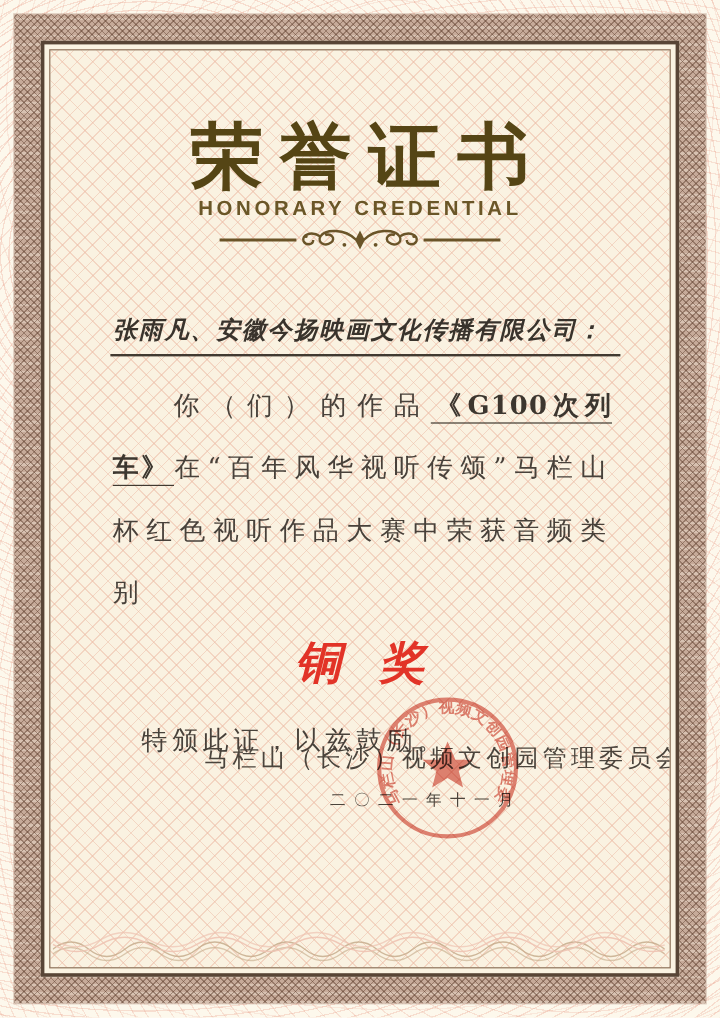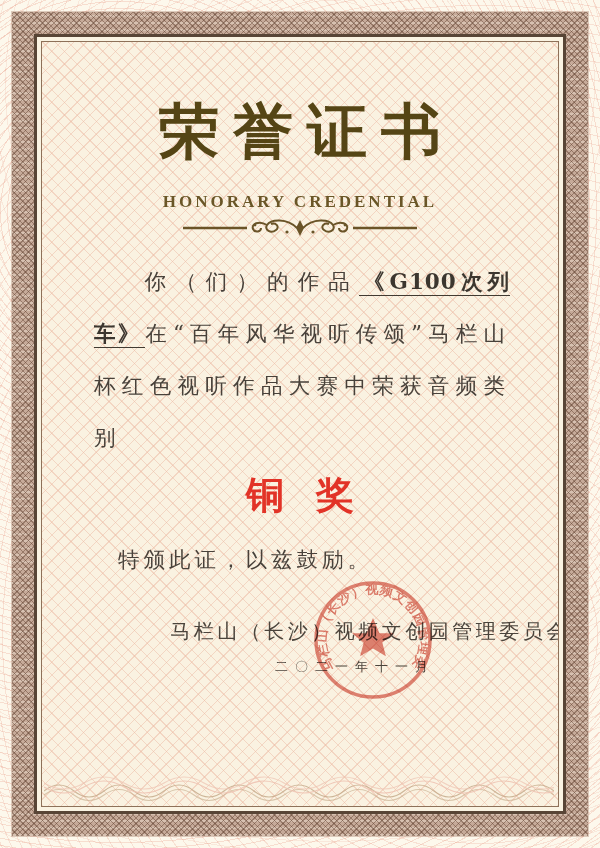--- a/index.html
+++ b/index.html
@@ -41,22 +41,22 @@
       repeating-linear-gradient(45deg, rgba(236,186,164,.50) 0 1px, transparent 1px 9px),
       repeating-linear-gradient(-45deg, rgba(236,186,164,.50) 0 1px, transparent 1px 9px);
     overflow:hidden;
   }
   .title{
     margin:56px 0 0 0;text-align:center;
     font-size:60px;line-height:66px;font-weight:bold;
     color:#554515;letter-spacing:14px;text-indent:14px;
   }
   .subtitle{
-    margin-top:28px;text-align:center;
-    font-family:Liberation Serif, serif;
+    margin-top:0;text-align:center;
+    font-family:Liberation Sans, sans-serif;
     font-size:17px;letter-spacing:3px;color:#6a5627;font-weight:bold;
   }
   .flourish{display:block;margin:4px auto 0 auto;}
   .recipient-row{margin:50px 0 0 50px;}
   .recipient{
     display:inline-block;
     font-size:20px;font-weight:bold;font-style:italic;
     color:#39332c;letter-spacing:1.5px;
     border-bottom:2px solid #413a31;
     padding:0 14px 6px 2px;
@@ -66,21 +66,21 @@
     font-size:21.5px;line-height:52px;letter-spacing:5px;
     color:#48413a;text-indent:2.35em;text-align:justify;
   }
   .work-title{
     font-weight:bold;letter-spacing:1px;color:#3c362f;
     border-bottom:1.5px solid #413a31;padding:0 4px 1px 4px;
   }
   .award{
     margin-top:6px;text-align:center;
     font-size:38px;font-weight:bold;color:#e23327;
-    letter-spacing:32px;text-indent:32px;
+    letter-spacing:32px;text-indent:32px;font-style:italic;
   }
   .grant{
     margin:24px 0 0 76px;
     font-size:21.5px;letter-spacing:4px;color:#48413a;
   }
   .issuer{
     position:absolute;top:576px;left:50%;
     transform:translateX(-50%);margin-left:70px;
     white-space:nowrap;
     font-size:20px;letter-spacing:3.5px;color:#4b443c;
@@ -119,20 +119,23 @@
         </g>
         <g fill="#6a5428">
           <path d="M125,4 L129,12 L125,20 L121,12 Z"></path>
           <circle cx="112" cy="16" r="1.6"></circle>
           <circle cx="138" cy="16" r="1.6"></circle>
           <circle cx="80" cy="9" r="1.4"></circle>
           <circle cx="170" cy="9" r="1.4"></circle>
         </g>
       </svg>
 
+      <div class="recipient-row">
+        <span class="recipient">张雨凡、安徽今扬映画文化传播有限公司：</span>
+      </div>
 
       <div class="body-text"><span>你（们）的作品</span><span class="work-title">《G100次列车》</span><span>在“百年风华视听传颂”马栏山杯红色视听作品大赛中荣获音频类别</span></div>
 
       <div class="award">铜奖</div>
 
       <div class="grant">特颁此证，以兹鼓励。</div>
 
       <div class="issuer">马栏山（长沙）视频文创园管理委员会</div>
       <div class="date">二〇二一年十一月</div>
 

